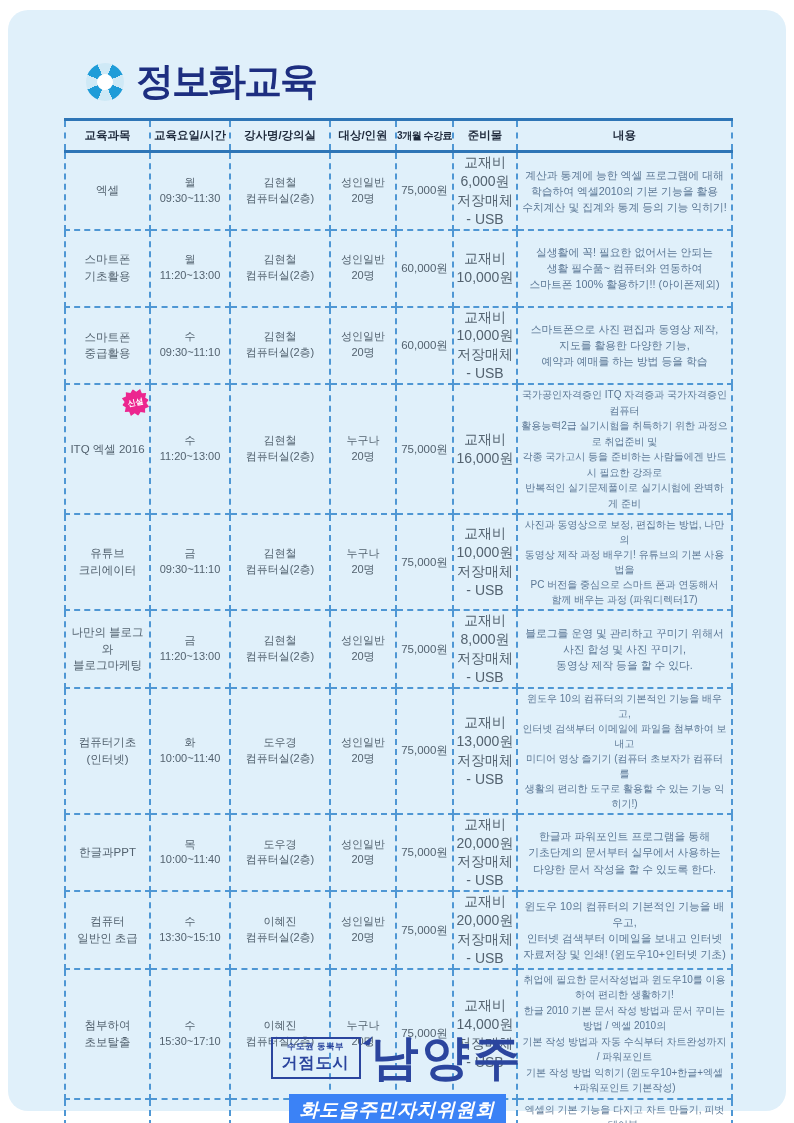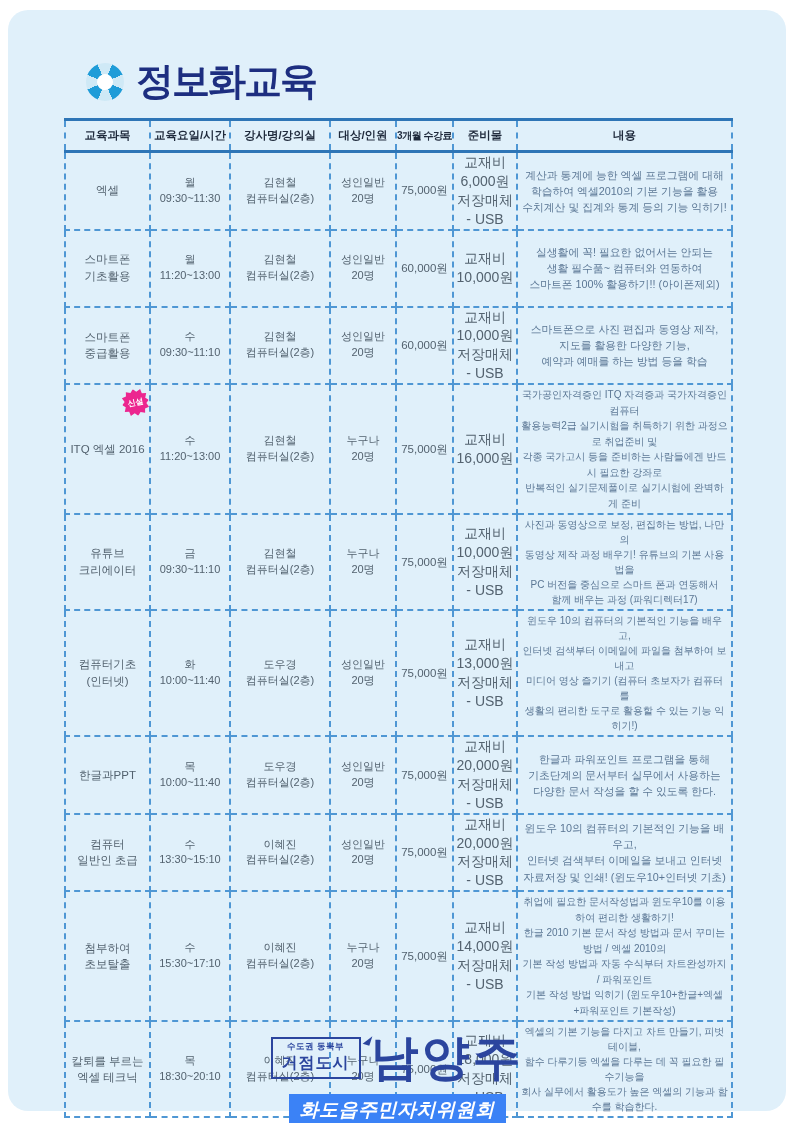--- a/index.html
+++ b/index.html
@@ -178,20 +178,38 @@
           <td class="c-fee">75,000원</td>
           <td class="c-mat pre">교재비
 10,000원
 저장매체
 - USB</td>
           <td class="c-content pre">사진과 동영상으로 보정, 편집하는 방법, 나만의
 동영상 제작 과정 배우기! 유튜브의 기본 사용법을
 PC 버전을 중심으로 스마트 폰과 연동해서
 함께 배우는 과정 (파워디렉터17)</td>
         </tr>
+        <tr>
+          <td class="c-subject pre">나만의 블로그와
+블로그마케팅</td>
+          <td class="pre">금
+11:20~13:00</td>
+          <td class="pre">김현철
+컴퓨터실(2층)</td>
+          <td class="pre">성인일반
+20명</td>
+          <td class="c-fee">75,000원</td>
+          <td class="c-mat pre">교재비
+8,000원
+저장매체
+- USB</td>
+          <td class="c-content pre">블로그를 운영 및 관리하고 꾸미기 위해서
+사진 합성 및 사진 꾸미기,
+동영상 제작 등을 할 수 있다.</td>
+        </tr>
         <tr class="sm">
           <td class="c-subject pre">컴퓨터기초
 (인터넷)</td>
           <td class="pre">화
 10:00~11:40</td>
           <td class="pre">도우경
 컴퓨터실(2층)</td>
           <td class="pre">성인일반
 20명</td>
           <td class="c-fee">75,000원</td>

